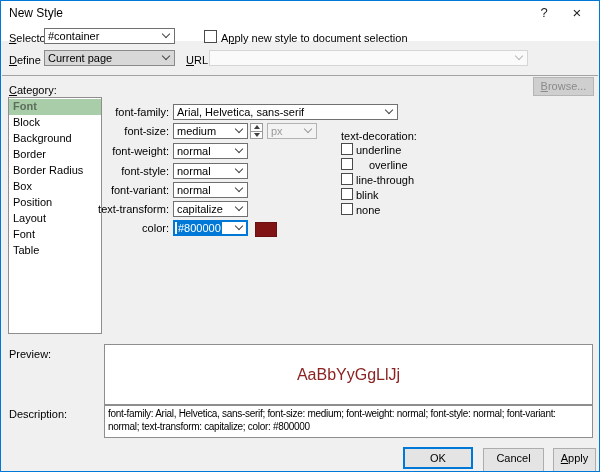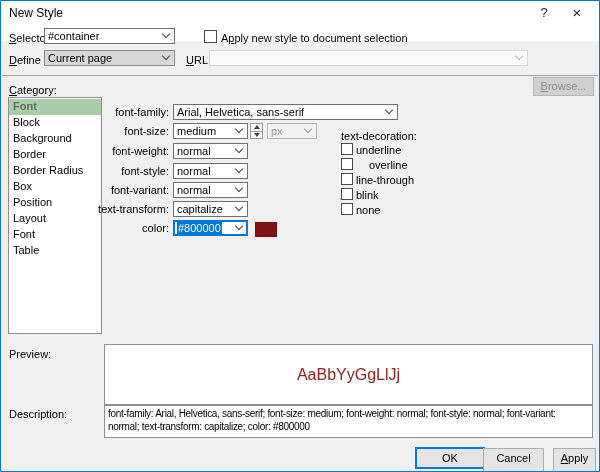--- a/index.html
+++ b/index.html
@@ -186,17 +186,17 @@
   <div class="lbl" style="left:355px; top:203px;">none</div>
 
   <div class="lbl" style="left:8px; top:347px;">Preview:</div>
   <div class="panel preview-panel">
     <span class="preview-sample" style="color: rgb(139, 35, 35);">AaBbYyGgLlJj</span>
   </div>
 
   <div class="lbl" style="left:8px; top:407px;">Description:</div>
   <div class="panel desc-panel">font-family: Arial, Helvetica, sans-serif; font-size: medium; font-weight: normal; font-style: normal; font-variant: normal; text-transform: capitalize; color: #800000</div>
 
-  <div class="btn default" style="left:402px; top:446px; width:70px;margin-left:12px;">OK</div>
+  <div class="btn default" style="left:402px; top:446px; width:70px;">OK</div>
   <div class="btn" style="left:482px; top:447px; width:61px;">Cancel</div>
   <div class="btn" style="left:552px; top:447px; width:43px;"><u>A</u>pply</div>
 
 </div>
 
 </body></html>

